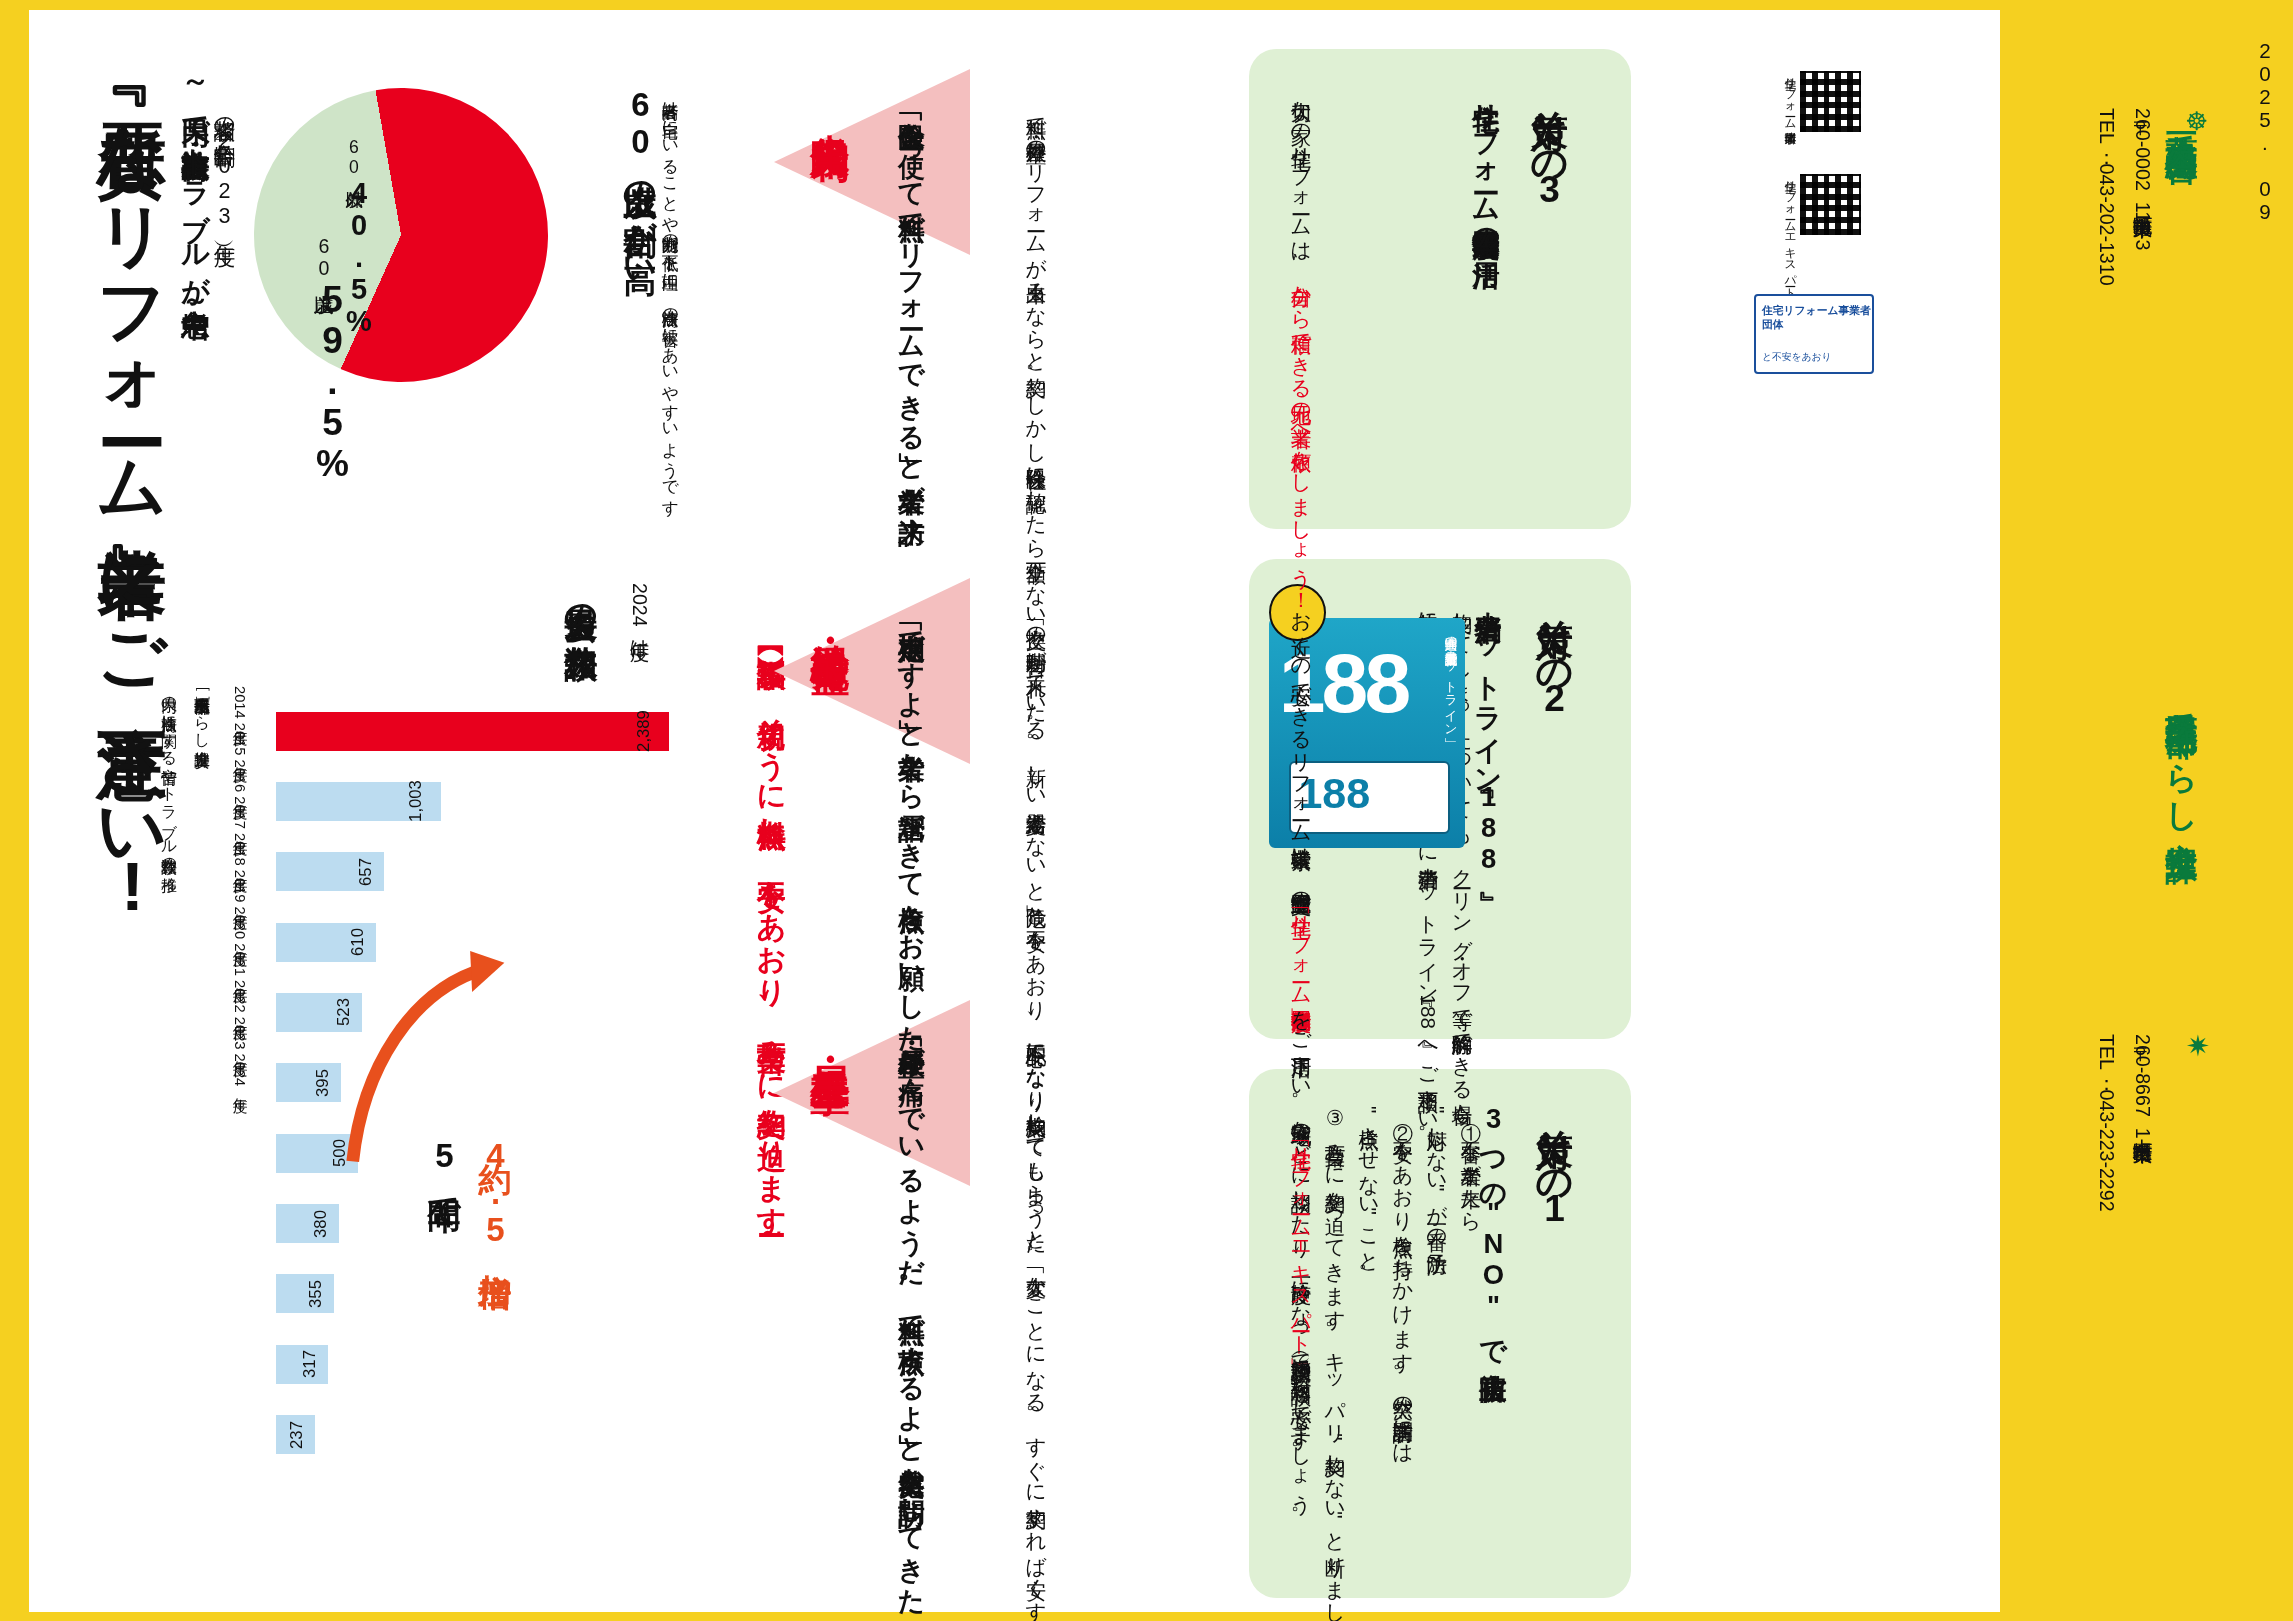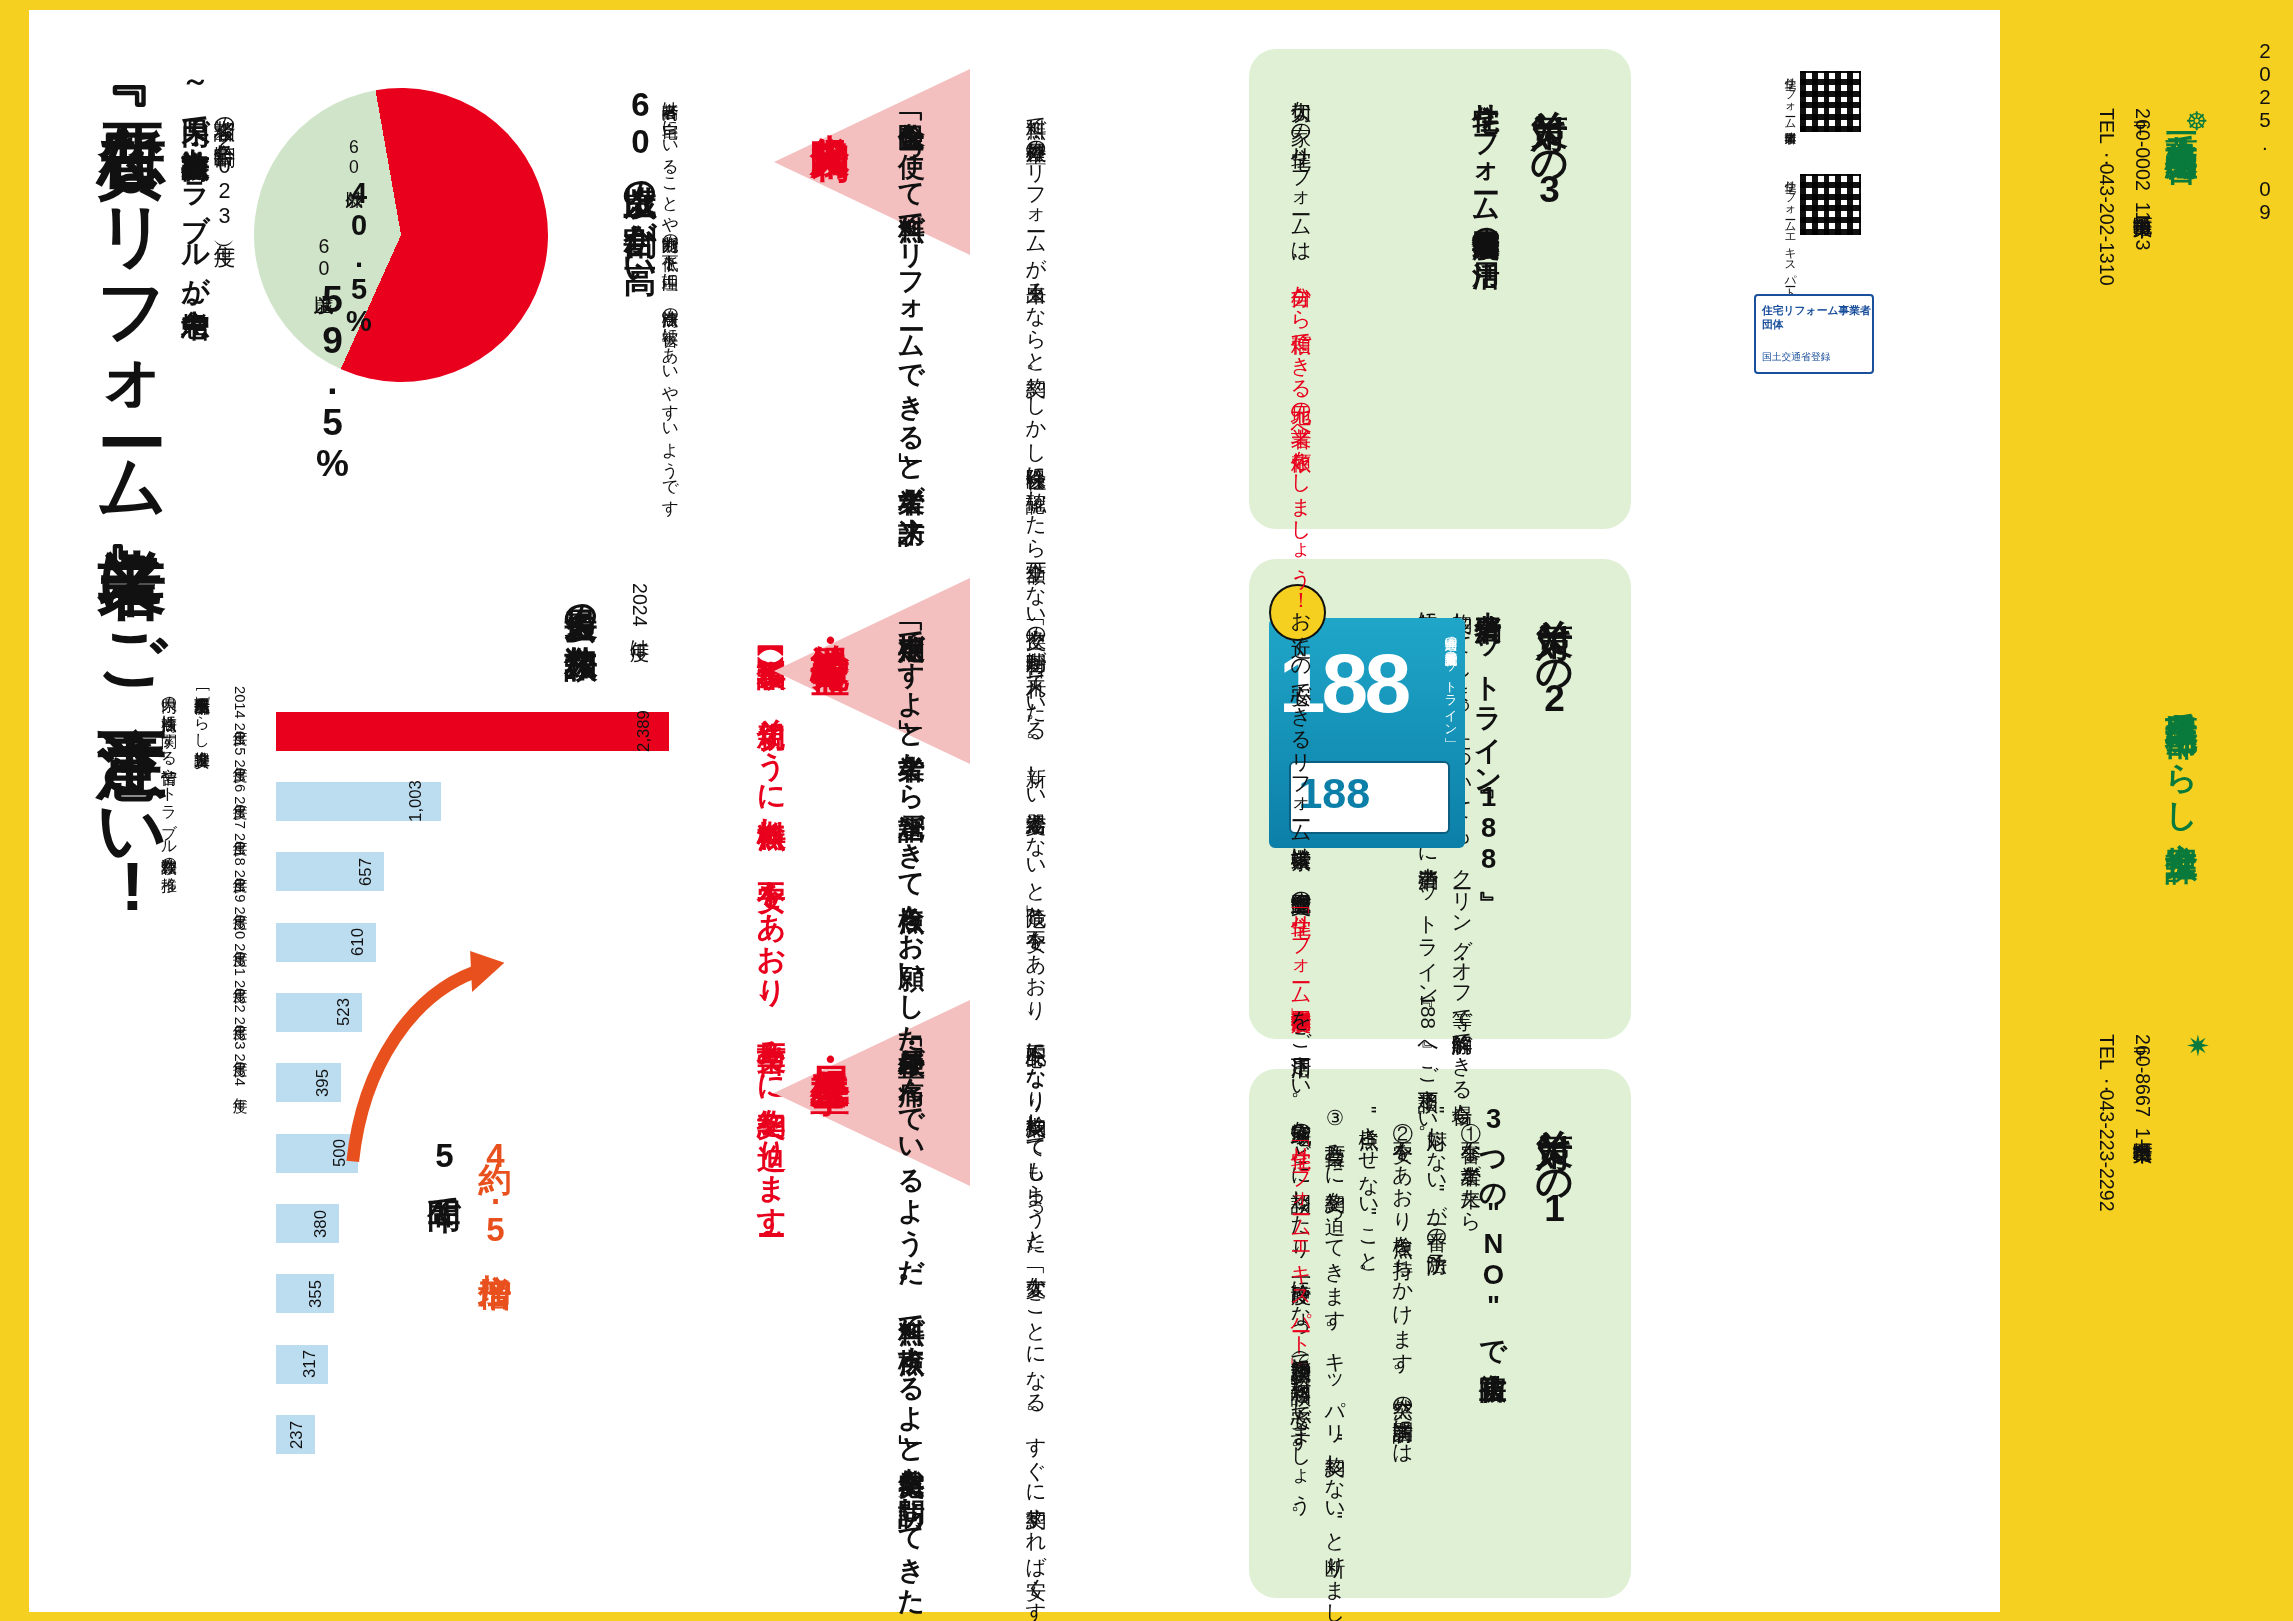--- a/index.html
+++ b/index.html
@@ -366,21 +366,21 @@
   <div class="v gb-title" style="left:1495px; top:74px;">対策その3</div>
   <div class="v gb-sub" style="left:1439px; top:74px;">住宅リフォーム事業者団体登録制度等の活用</div>
   <div class="vmix gb-text" id="m3text" style="left:1255px; top:76px; height:412px;"><span>大切な家の住宅リフォームは、</span><span class="gb-text-red">自分から信頼できる地元の業者へ依頼をしましょう！</span><span>お近くの安心できるリフォーム業者検索は、国土交通省登録の</span><span class="gb-text-red">「住宅リフォーム事業者団体登録制度」</span><span>をご活用下さい。地域の</span><span class="gb-text-red">「住宅リフォームエキスパート」</span><span>（増改築相談員）に相談も安心です。</span></div>
 
   <div class="qr" style="left:1769px; top:59px;"></div>
   <div class="v qr-cap" style="left:1754px; top:59px;">住宅リフォーム事業者団体</div>
   <div class="qr" style="left:1769px; top:162px;"></div>
   <div class="v qr-cap" style="left:1754px; top:162px;">住宅リフォームエキスパート</div>
   <div class="reform-logo" style="left:1725px; top:284px;">
     <div class="t1">住宅リフォーム事業者団体</div>
-    <div class="t2">国土交通省登録</div>
+    <div class="t2">と不安をあおり</div>
   </div>
 
 </div>
 
 <div class="band">
   <div class="v date">2025. 09</div>
 
   <div class="mark">☸</div>
 
   <div class="v org1">千葉土建一般労働組合</div>

